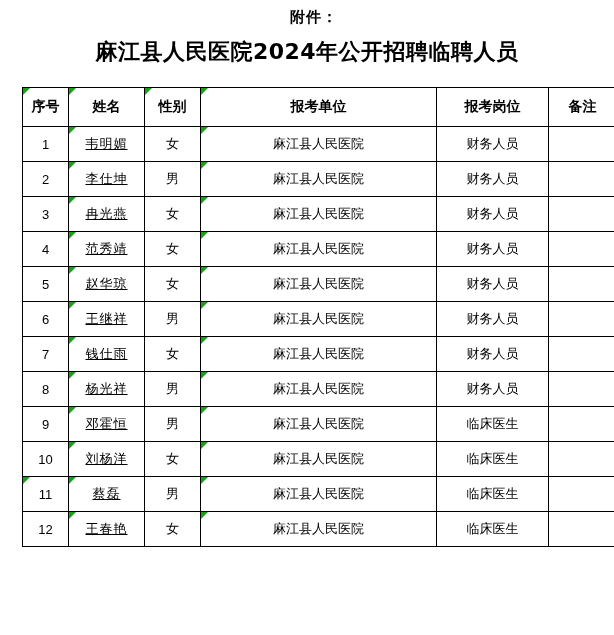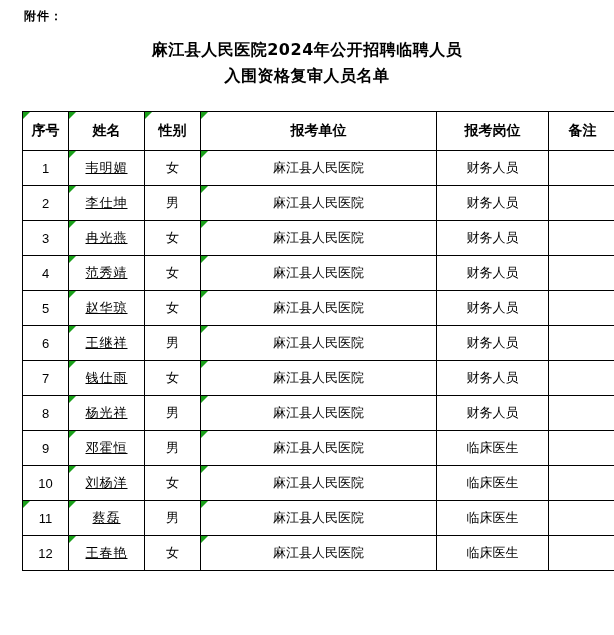--- a/index.html
+++ b/index.html
@@ -15,33 +15,34 @@
     overflow: hidden;
   }
   .page {
     position: relative;
     width: 614px;
     height: 635px;
     box-sizing: border-box;
     padding: 0 10px;
   }
   .attachment {
-    font-size: 12px;
+    font-size: 15px;
     font-weight: bold;
     letter-spacing: 1px;
     padding: 8px 0 6px 14px;
     color: #000;
+    text-align: center;
   }
   .title-block {
     text-align: center;
     padding: 6px 0 10px 0;
   }
   .title-line {
     font-family: "DejaVu Sans", sans-serif;
-    font-size: 16px;
+    font-size: 22px;
     font-weight: bold;
     letter-spacing: 0.5px;
     line-height: 26px;
     color: #000;
   }
   table.roster {
     border-collapse: collapse;
     width: 594px;
     table-layout: fixed;
     margin: 12px;
@@ -87,21 +88,20 @@
 </style>
 </head>
 <body>
 
 <div class="page">
 
   <div class="attachment">附件：</div>
 
   <div class="title-block">
     <div class="title-line">麻江县人民医院2024年公开招聘临聘人员</div>
-    <div class="title-line">入围资格复审人员名单</div>
   </div>
 
   <table class="roster">
     <colgroup>
       <col class="c-idx">
       <col class="c-name">
       <col class="c-sex">
       <col class="c-unit">
       <col class="c-post">
       <col class="c-note">

